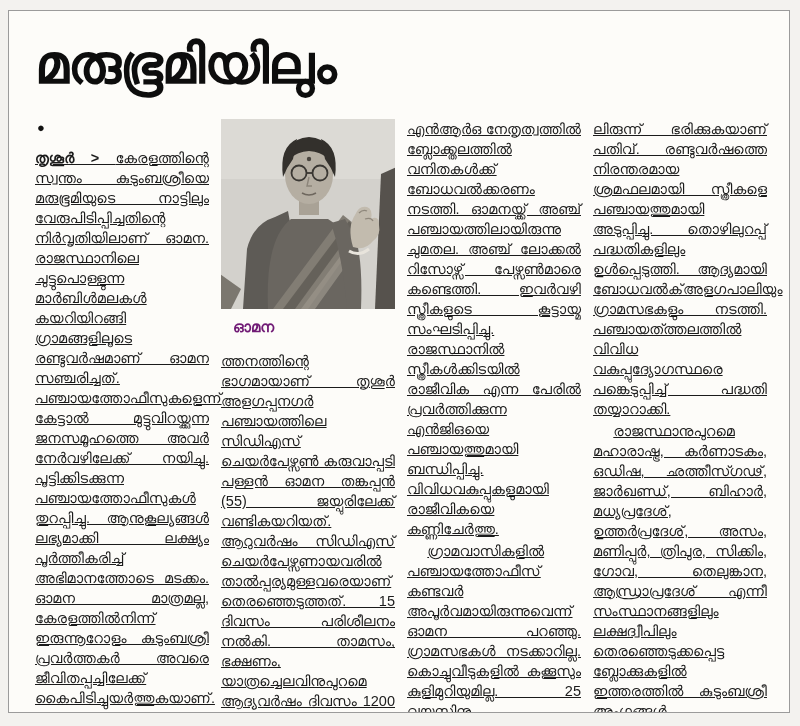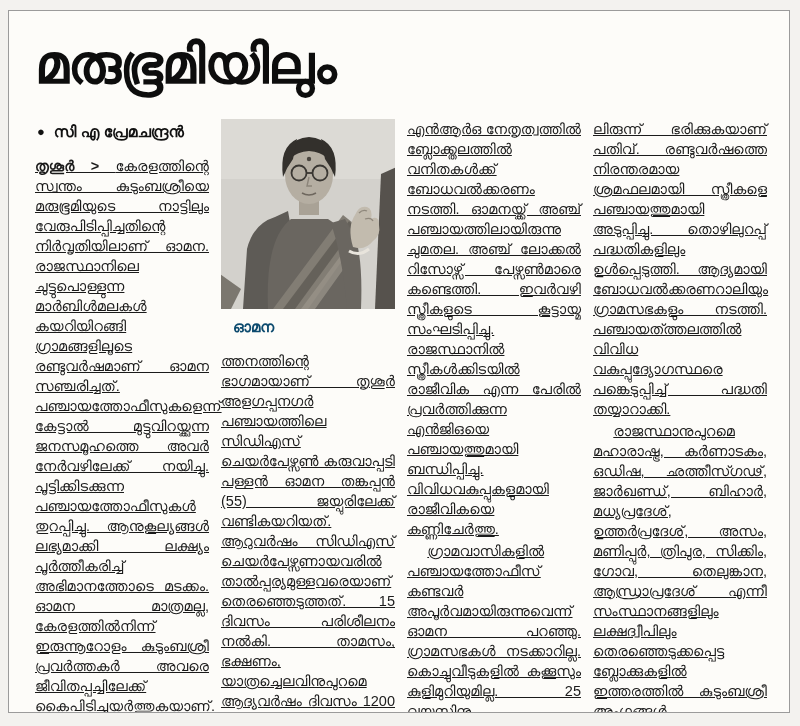--- a/index.html
+++ b/index.html
@@ -59,41 +59,40 @@
 
   .photo-block { margin-bottom:10px; }
   .photo {
     width:100%; height:190px;
     background:#cfcdc8;
     display:block;
     overflow:hidden;
   }
   .photo svg { display:block; width:100%; height:100%; }
   .caption {
-    font-weight:bold; font-size:15px; color:#0c4a6e;
+    font-weight:bold; font-size:15px; color:#701a75;
     margin:8px 0 14px 12px;
   }
 </style>
 </head>
 <body>
 
 <div class="page">
   <div class="clip-frame">
     <div class="inner">
 
       <h1 class="headline">
         <span class="hl-line">മരുഭൂമിയിലും</span>
       </h1>
 
       <div class="body-area">
 
         <div class="col">
           <div class="byline">
             <span class="bullet">●</span>
-            <span>സി എ പ്രേമചന്ദ്രൻ</span>
           </div>
           <p><span class="dateline">തൃശൂർ &gt; </span><span>കേരളത്തിന്റെ സ്വന്തം കുടുംബശ്രീയെ മരുഭൂമിയുടെ നാട്ടിലും വേരുപിടിപ്പിച്ചതിന്റെ നിർവൃതിയിലാണ് ഓമന. രാജസ്ഥാനിലെ ചുട്ടുപൊള്ളുന്ന മാർബിൾമലകൾ കയറിയിറങ്ങി ഗ്രാമങ്ങളിലൂടെ രണ്ടുവർഷമാണ് ഓമന സഞ്ചരിച്ചത്. പഞ്ചായത്തോഫീസുകളെന്ന് കേട്ടാൽ മുട്ടുവിറയ്ക്കുന്ന ജനസമൂഹത്തെ അവർ നേർവഴിലേക്ക് നയിച്ചു. പൂട്ടിക്കിടക്കുന്ന പഞ്ചായത്തോഫീസുകൾ തുറപ്പിച്ചു. ആനുകൂല്യങ്ങൾ ലഭ്യമാക്കി ലക്ഷ്യം പൂർത്തീകരിച്ച് അഭിമാനത്തോടെ മടക്കം. ഓമന മാത്രമല്ല, കേരളത്തിൽനിന്ന് ഇരുന്നൂറോളം കുടുംബശ്രീ പ്രവർത്തകർ അവരെ ജീവിതപ്പച്ചിലേക്ക് കൈപിടിച്ചുയർത്തുകയാണ്.</span></p>
 
         </div>
 
         <div class="col">
           <div class="photo-block">
             <span class="photo">
               <svg viewBox="0 0 190 190" preserveAspectRatio="xMidYMid slice" aria-hidden="true">
 
@@ -141,20 +140,20 @@
 
         </div>
 
         <div class="col">
           <p>എൻആർഒ നേതൃത്വത്തിൽ ബ്ലോക്ക്തലത്തിൽ വനിതകൾക്ക് ബോധവൽക്കരണം നടത്തി. ഓമനയ്ക്ക് അഞ്ച് പഞ്ചായത്തിലായിരുന്നു ചുമതല. അഞ്ച് ലോക്കൽ റിസോഴ്സ് പേഴ്സൺമാരെ കണ്ടെത്തി. ഇവർവഴി സ്ത്രീകളുടെ കൂട്ടായ്മ സംഘടിപ്പിച്ചു. രാജസ്ഥാനിൽ സ്ത്രീകൾക്കിടയിൽ രാജീവിക എന്ന പേരിൽ പ്രവർത്തിക്കുന്ന എൻജിഒയെ പഞ്ചായത്തുമായി ബന്ധിപ്പിച്ചു. വിവിധവകുപ്പുകളുമായി രാജീവികയെ കണ്ണിചേർത്തു.</p>
           <p class="indent">ഗ്രാമവാസികളിൽ പഞ്ചായത്തോഫീസ് കണ്ടവർ അപൂർവമായിരുന്നുവെന്ന് ഓമന പറഞ്ഞു. ഗ്രാമസഭകൾ നടക്കാറില്ല. കൊച്ചുവീടുകളിൽ കക്കൂസും കുളിമുറിയുമില്ല. 25 വയസ്സിനു മുകളിലുള്ളവരിൽ അഞ്ചാംക്ലാസുവരെ പഠിച്ചവർ അപൂർവം. കുട്ടികളും കൃഷിയിടങ്ങളിൽ പണിക്ക് പോവും.</p>
 
         </div>
 
         <div class="col">
-          <p>ലിരുന്ന് ഭരിക്കുകയാണ് പതിവ്. രണ്ടുവർഷത്തെ നിരന്തരമായ ശ്രമഫലമായി സ്ത്രീകളെ പഞ്ചായത്തുമായി അടുപ്പിച്ചു. തൊഴിലുറപ്പ് പദ്ധതികളിലും ഉൾപ്പെടുത്തി. ആദ്യമായി ബോധവൽക്കരണറാലിയും ഗ്രാമസഭകളും നടത്തി. പഞ്ചായത്ത്തലത്തിൽ വിവിധ വകുപ്പുദ്യോഗസ്ഥരെ പങ്കെടുപ്പിച്ച് പദ്ധതി തയ്യാറാക്കി.</p>
+          <p>ലിരുന്ന് ഭരിക്കുകയാണ് പതിവ്. രണ്ടുവർഷത്തെ നിരന്തരമായ ശ്രമഫലമായി സ്ത്രീകളെ പഞ്ചായത്തുമായി അടുപ്പിച്ചു. തൊഴിലുറപ്പ് പദ്ധതികളിലും ഉൾപ്പെടുത്തി. ആദ്യമായി ബോധവൽക്അളഗപാലിയും ഗ്രാമസഭകളും നടത്തി. പഞ്ചായത്ത്തലത്തിൽ വിവിധ വകുപ്പുദ്യോഗസ്ഥരെ പങ്കെടുപ്പിച്ച് പദ്ധതി തയ്യാറാക്കി.</p>
           <p class="indent">രാജസ്ഥാനുപുറമെ മഹാരാഷ്ട്ര, കർണാടകം, ഒഡിഷ, ഛത്തീസ്ഗഢ്, ജാർഖണ്ഡ്, ബിഹാർ, മധ്യപ്രദേശ്, ഉത്തർപ്രദേശ്, അസം, മണിപ്പുർ, ത്രിപുര, സിക്കിം, ഗോവ, തെലുങ്കാന, ആന്ധ്രാപ്രദേശ് എന്നീ സംസ്ഥാനങ്ങളിലും ലക്ഷദ്വീപിലും തെരഞ്ഞെടുക്കപ്പെട്ട ബ്ലോക്കുകളിൽ ഇത്തരത്തിൽ കുടുംബശ്രീ അംഗങ്ങൾ പ്രവർത്തിക്കുന്നുണ്ടെന്ന് എൻആർഒ ചീഫ് ഓപ്പറേറ്റിങ് ഓഫീസർ എസ് സജിത് പറഞ്ഞു. മൈക്രോസംരംഭങ്ങളും കഫേ കുടുംബശ്രീയും ആരംഭിക്കുമെന്നും അദ്ദേഹം പറഞ്ഞു.</p>
         </div>
 
       </div>
     </div>
   </div>
 </div>
 
 </body></html>

